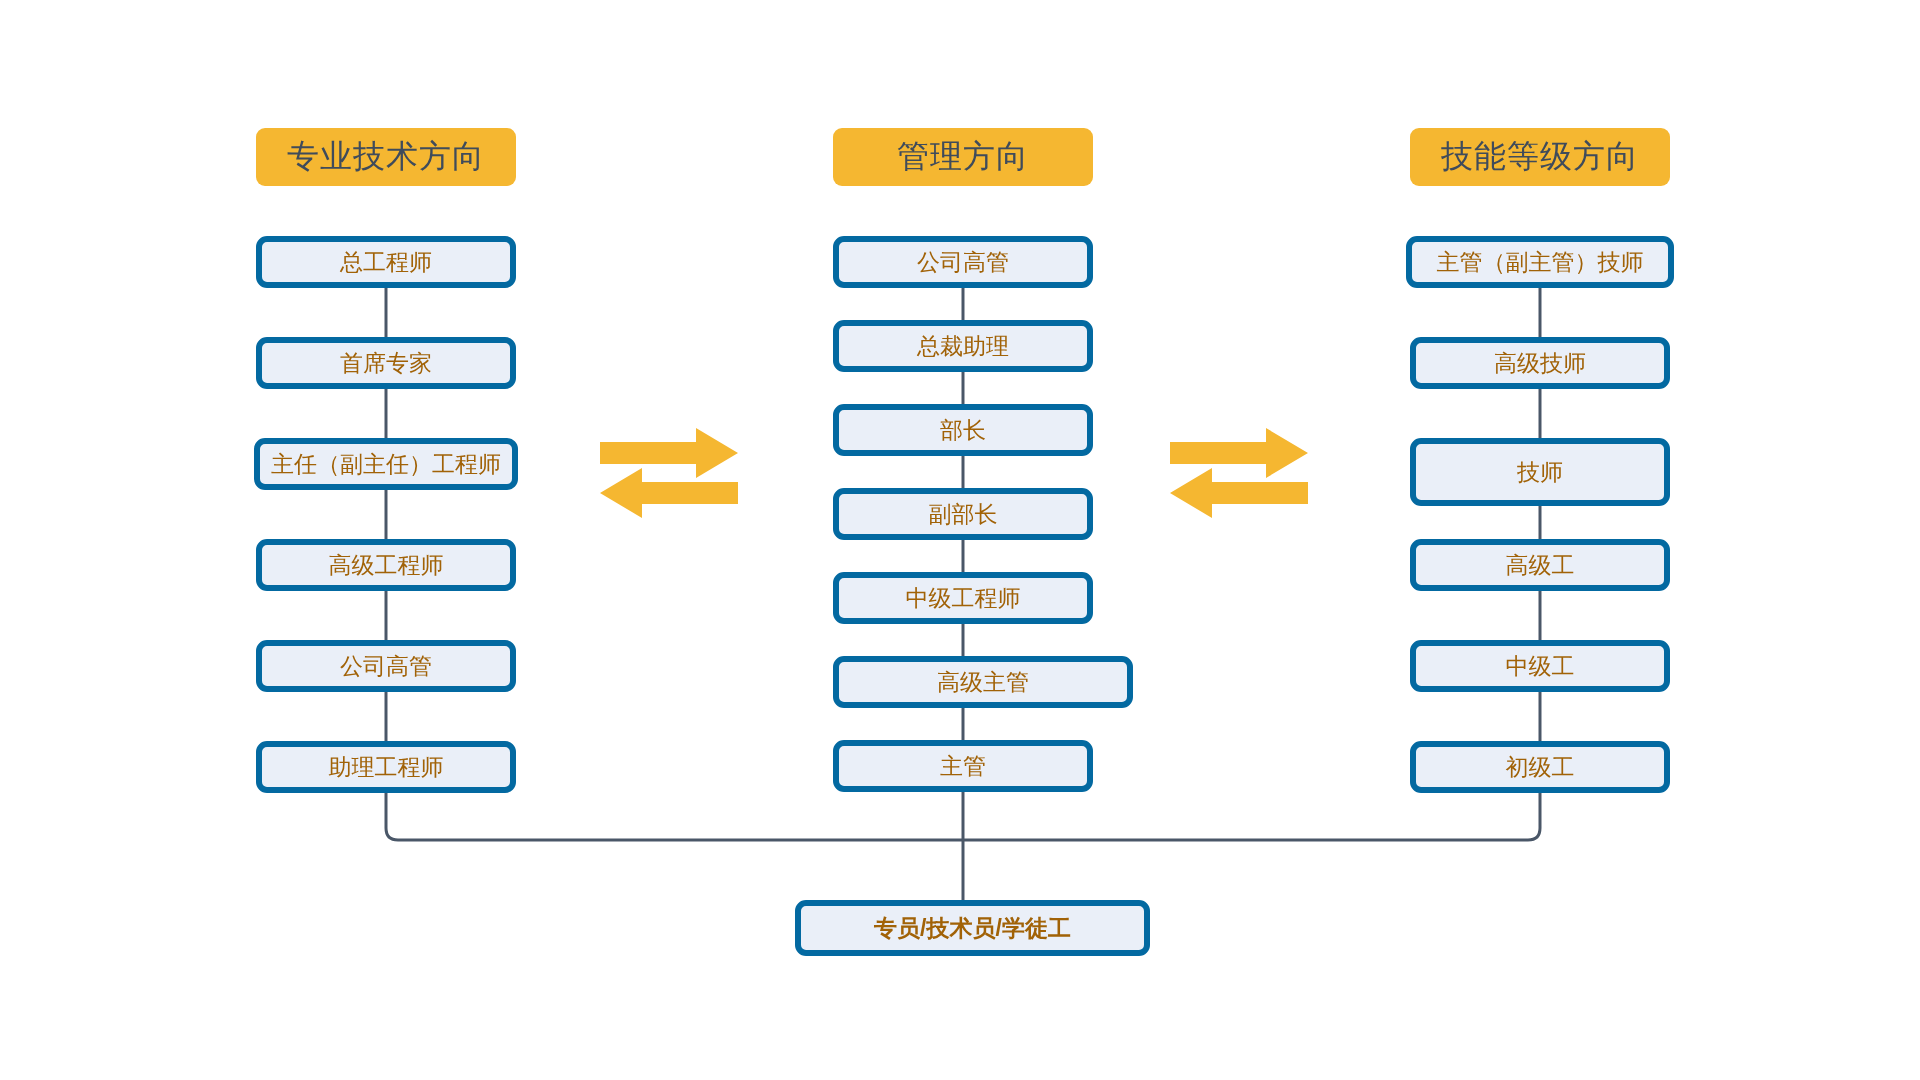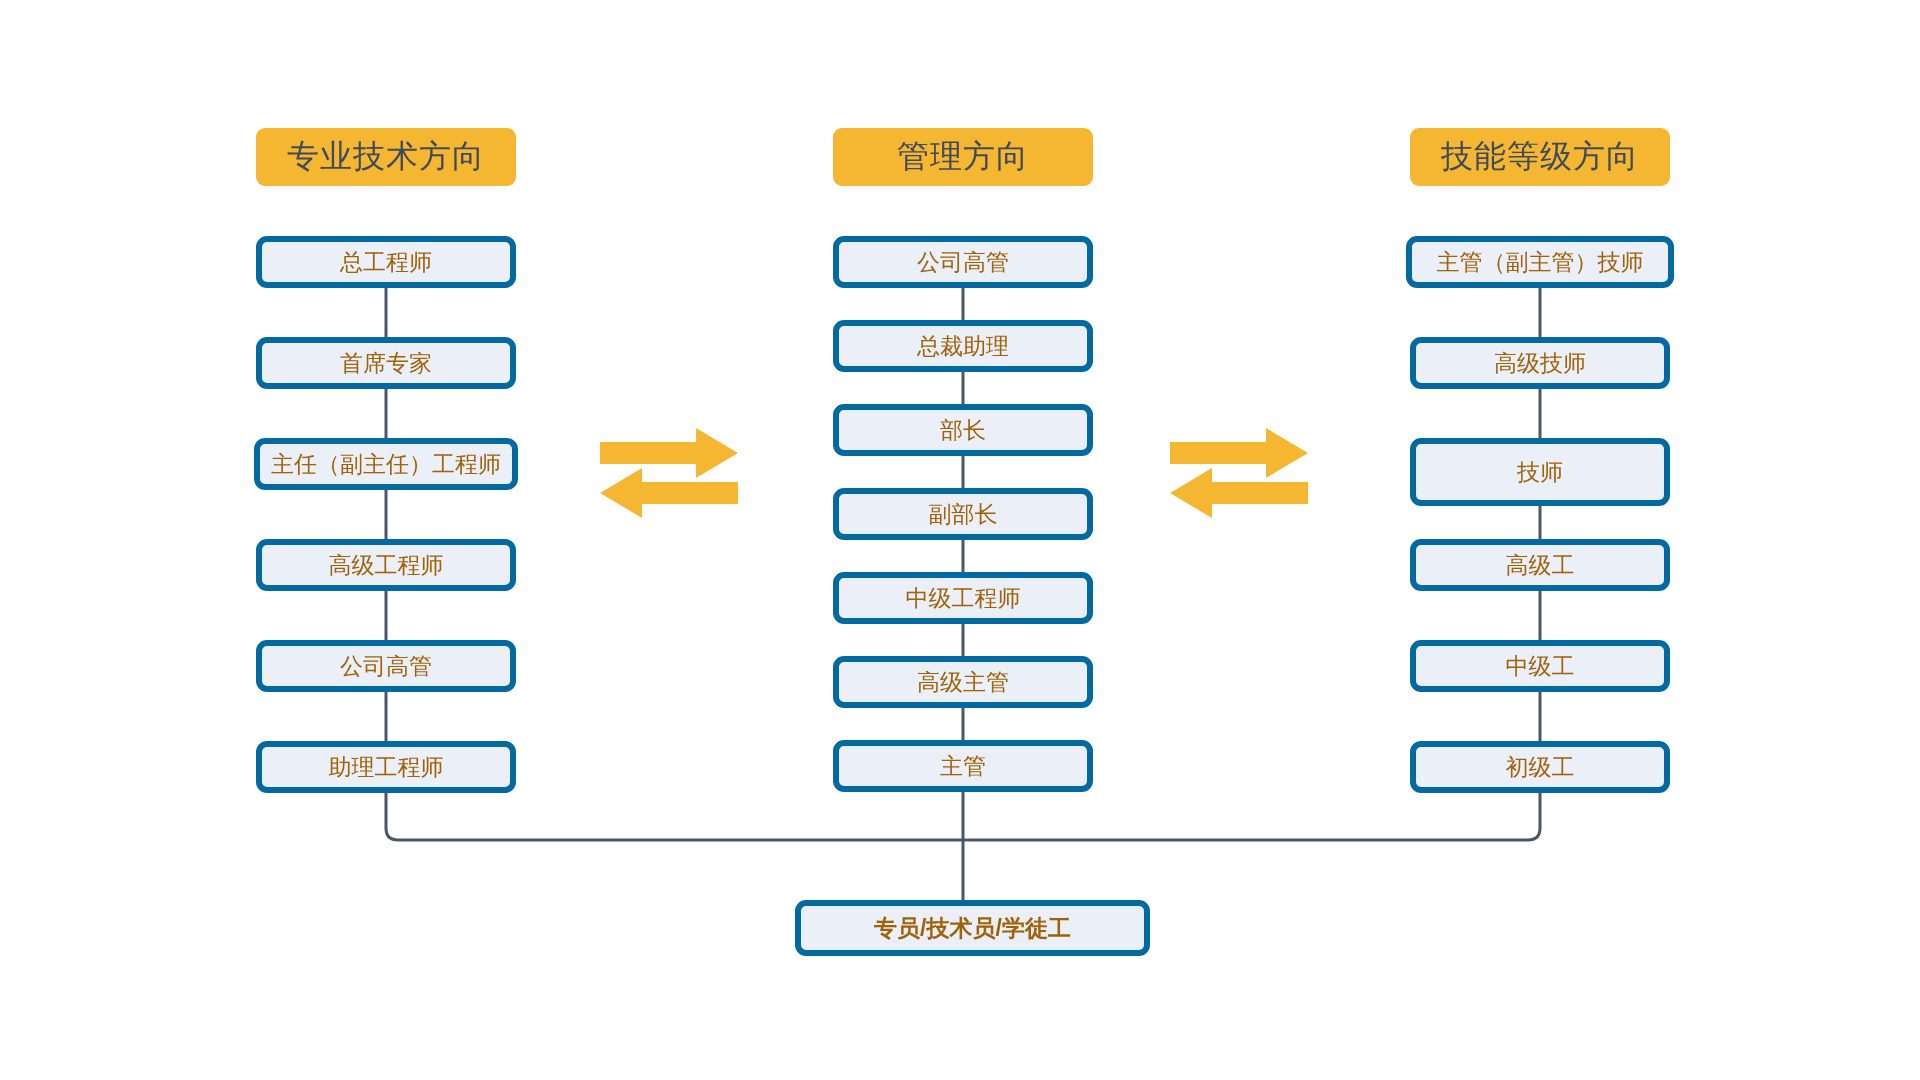--- a/index.html
+++ b/index.html
@@ -106,21 +106,21 @@
   <div class="node" style="left:256px; top:640px; width:260px; height:52px;">公司高管</div>
   <div class="node" style="left:256px; top:741px; width:260px; height:52px;">助理工程师</div>
 
   <div class="col-head" style="left:833px; top:128px; width:260px; height:58px;">管理方向</div>
 
   <div class="node" style="left:833px; top:236px; width:260px; height:52px;">公司高管</div>
   <div class="node" style="left:833px; top:320px; width:260px; height:52px;">总裁助理</div>
   <div class="node" style="left:833px; top:404px; width:260px; height:52px;">部长</div>
   <div class="node" style="left:833px; top:488px; width:260px; height:52px;">副部长</div>
   <div class="node" style="left:833px; top:572px; width:260px; height:52px;">中级工程师</div>
-  <div class="node" style="left:833px; top:656px; width:260px; height:52px;">高级主管</div>
+  <div class="node" style="left:833px; top:656px; width:300px; height:52px;">高级主管</div>
   <div class="node" style="left:833px; top:740px; width:260px; height:52px;">主管</div>
 
   <div class="col-head" style="left:1410px; top:128px; width:260px; height:58px;">技能等级方向</div>
 
   <div class="node" style="left:1406px; top:236px; width:268px; height:52px;">主管（副主管）技师</div>
   <div class="node" style="left:1410px; top:337px; width:260px; height:52px;">高级技师</div>
   <div class="node" style="left:1410px; top:438px; width:260px; height:68px;">技师</div>
   <div class="node" style="left:1410px; top:539px; width:260px; height:52px;">高级工</div>
   <div class="node" style="left:1410px; top:640px; width:260px; height:52px;">中级工</div>
   <div class="node" style="left:1410px; top:741px; width:260px; height:52px;font-family:Liberation Serif, serif;">初级工</div>

